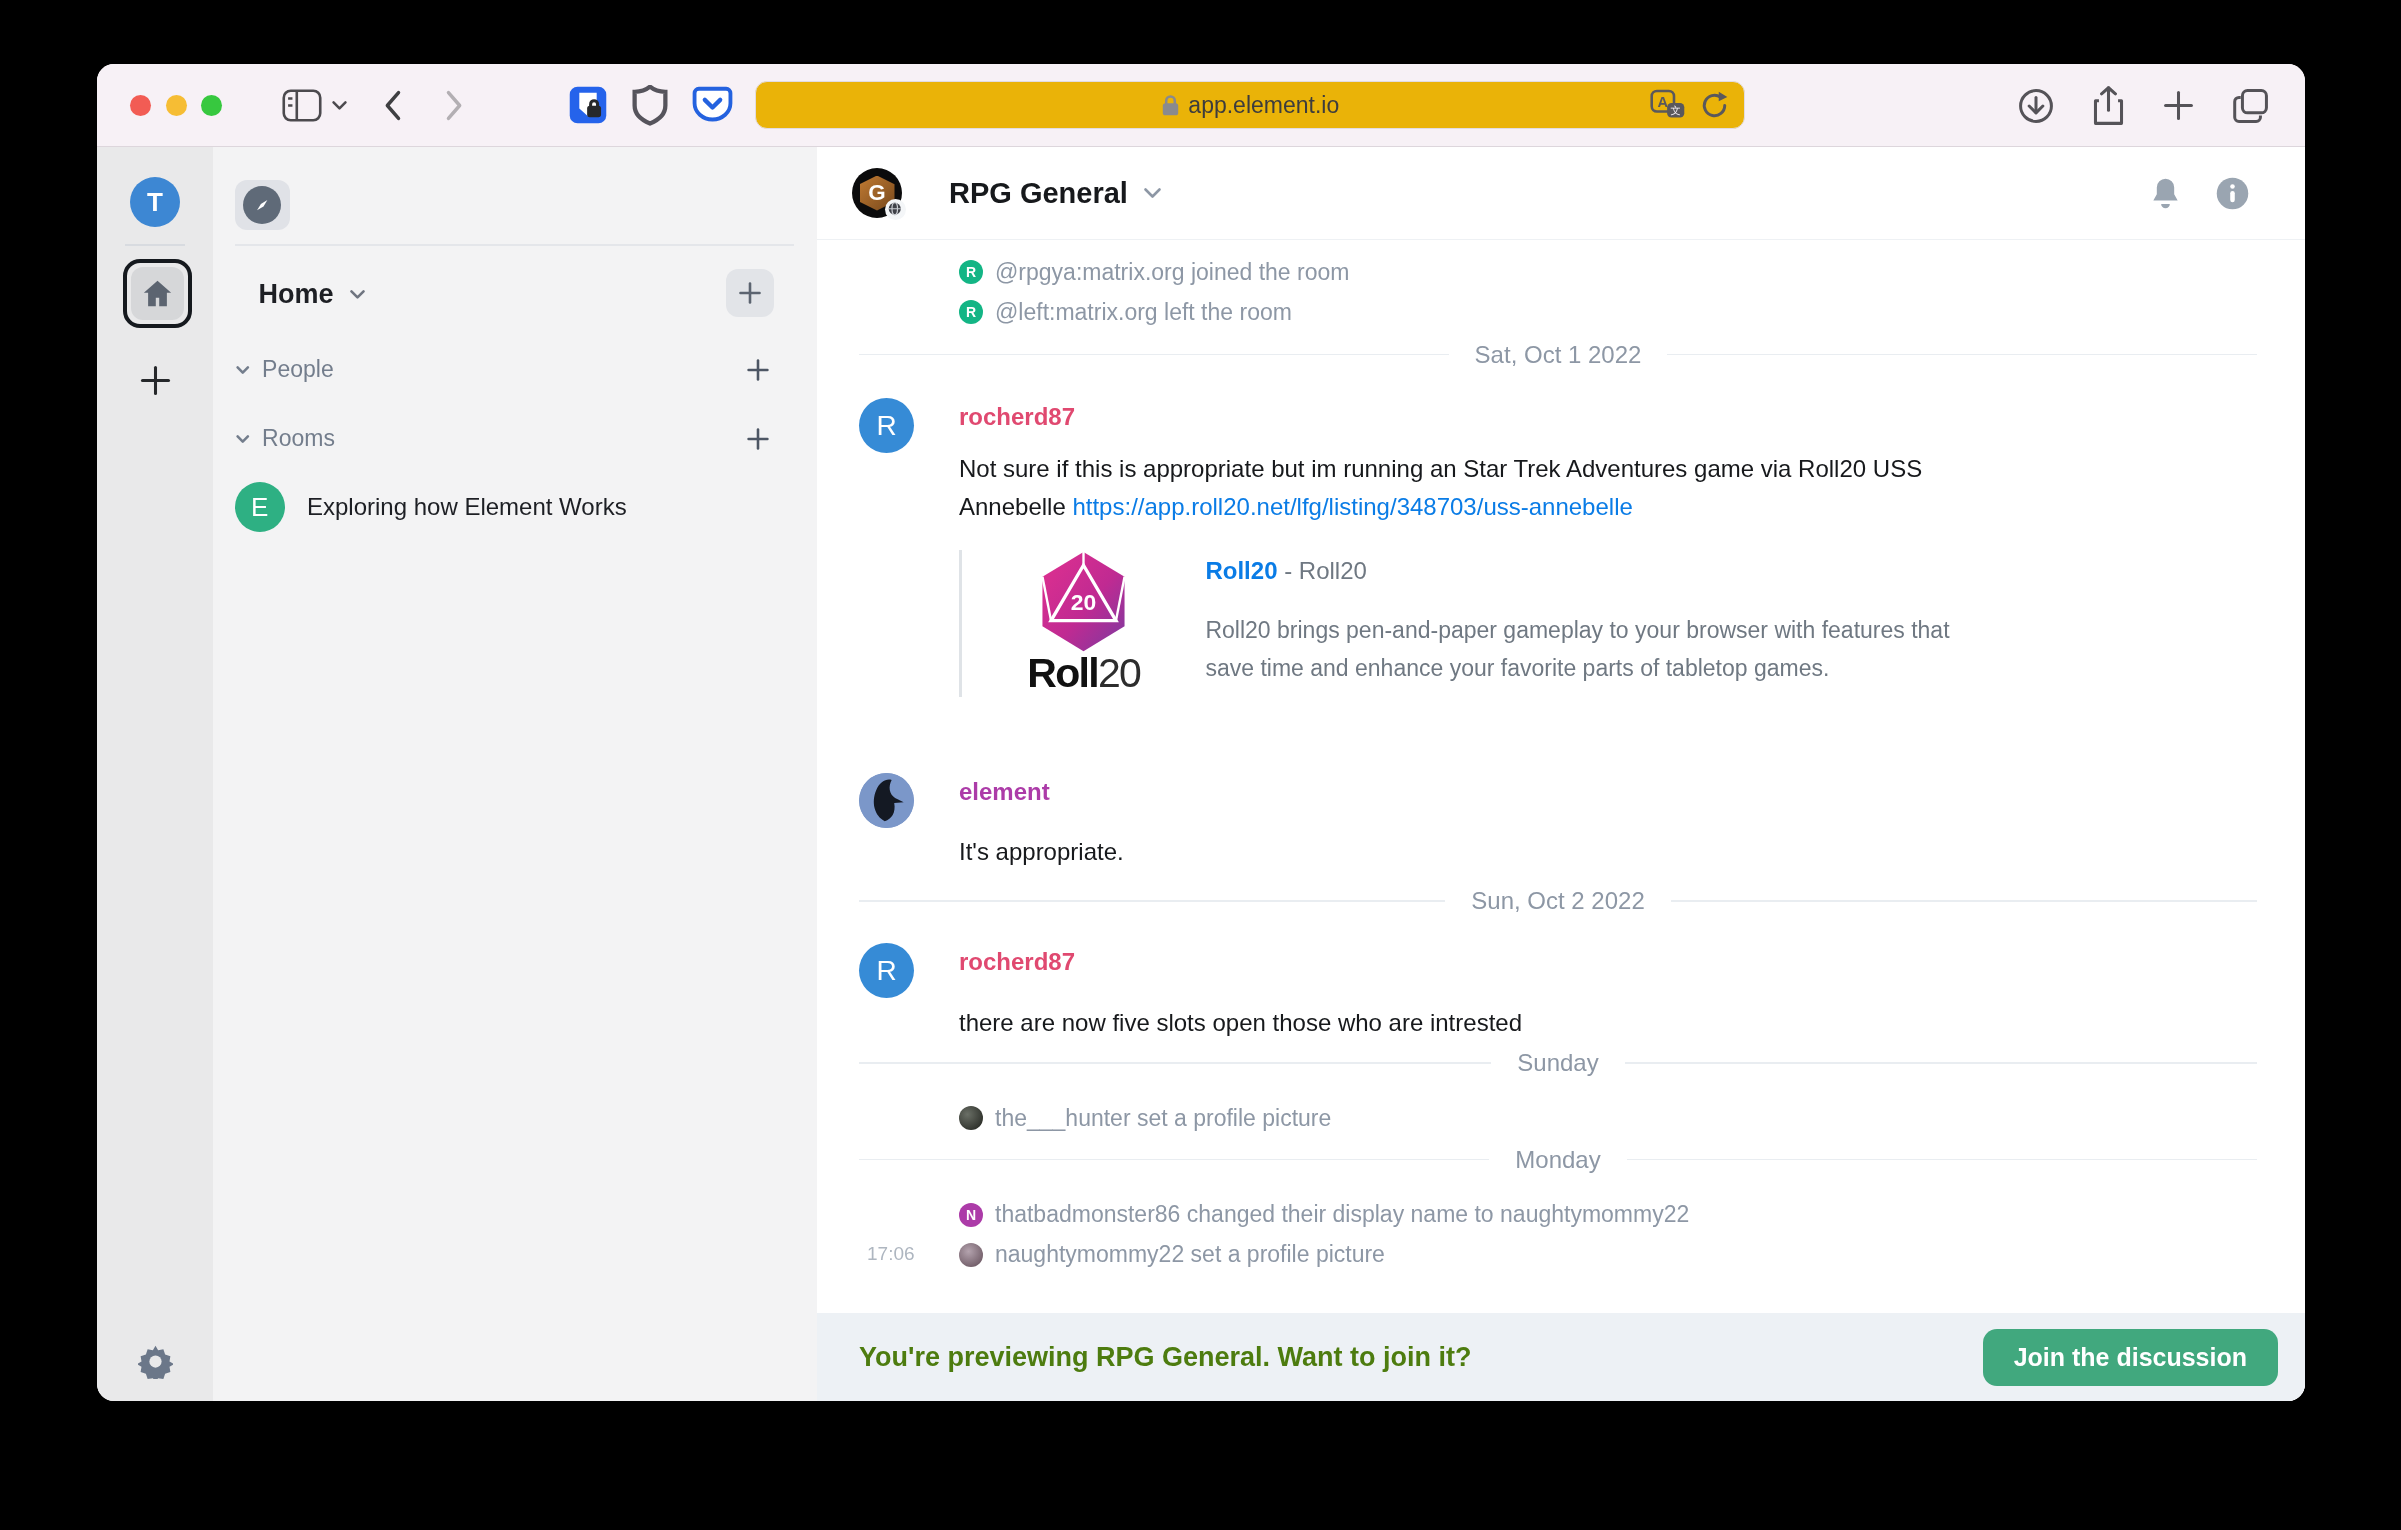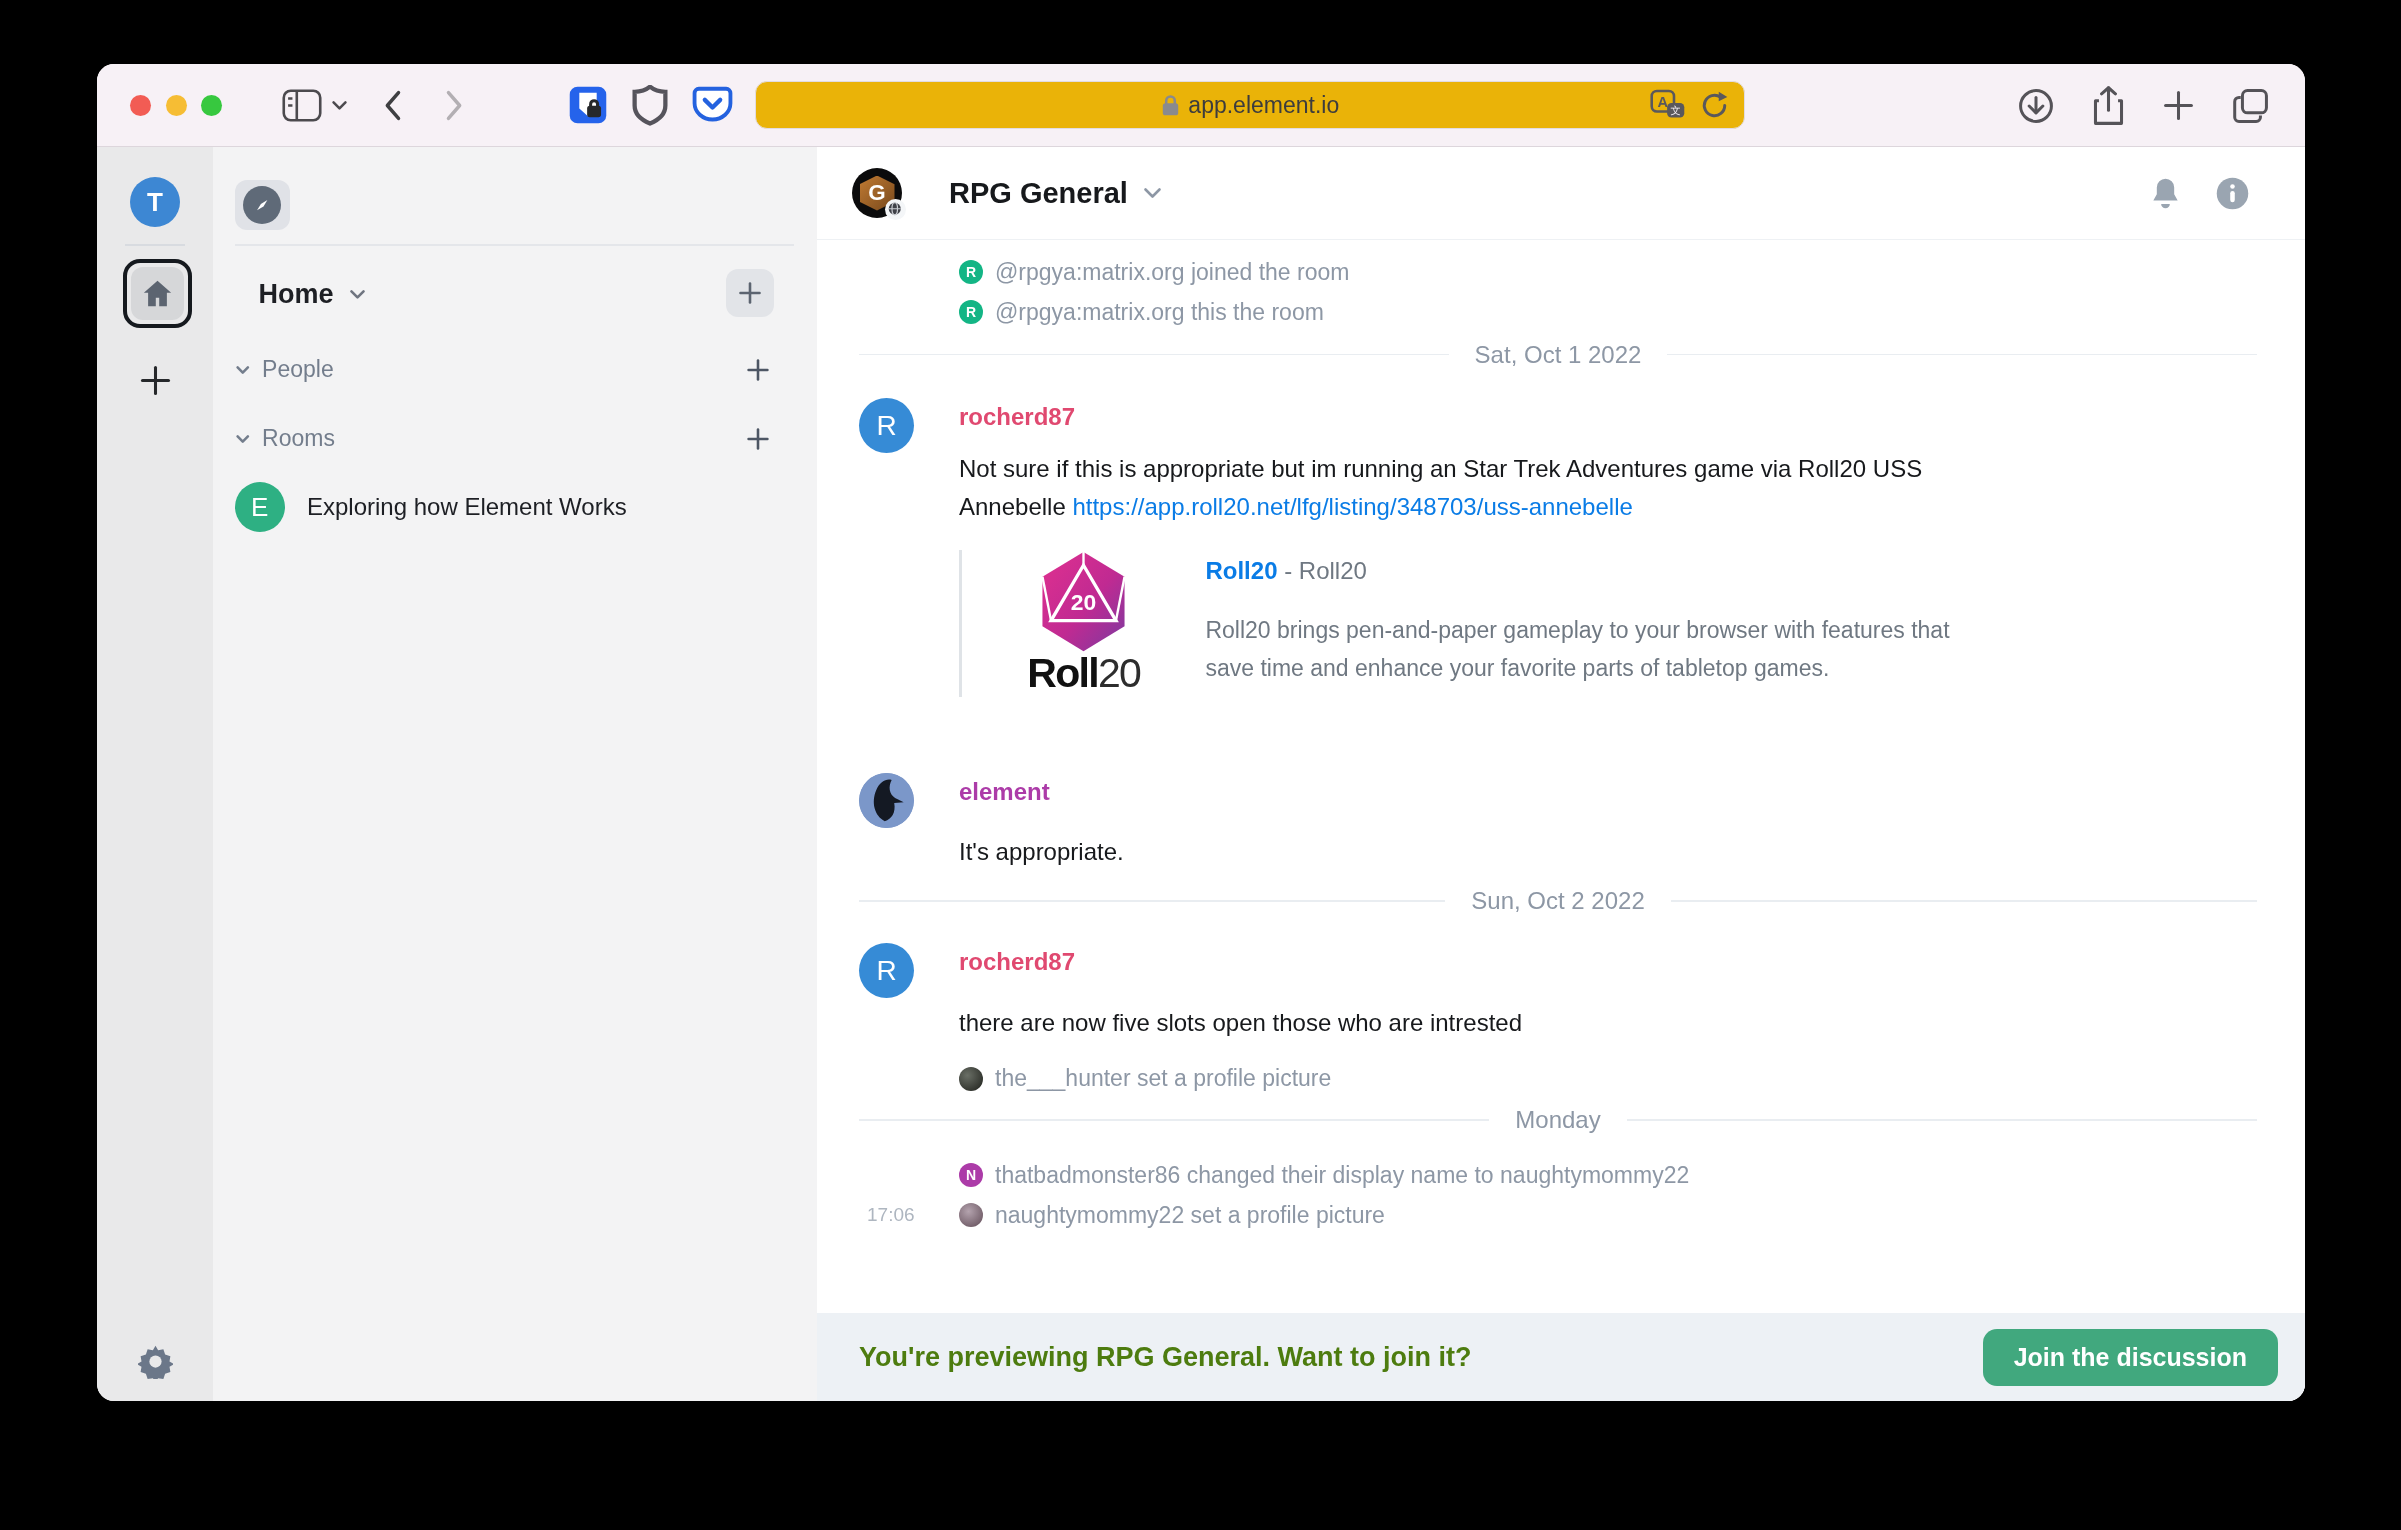--- a/index.html
+++ b/index.html
@@ -345,21 +345,21 @@
       </div>
 
       <div class="timeline">
 
         <div class="ev-row">
           <span class="mini-avatar" style="background:#13b585">R</span>
           <span>@rpgya:matrix.org joined the room</span>
         </div>
         <div class="ev-row">
           <span class="mini-avatar" style="background:#13b585">R</span>
-          <span>@rpgya:matrix.org this the room</span>
+          <span>@left:matrix.org left the room</span>
         </div>
 
         <div class="datesep">
             <span>Sat, Oct 1 2022</span>
           </div>
 
         <div class="msg" style="margin-top:21px">
           <div class="msg-avatar" style="background:#368bd6">R</div>
           <div class="content">
             <div class="sender" style="color:#e04970">rocherd87</div>
@@ -410,20 +410,23 @@
           </div>
 
         <div class="msg" style="margin-top:24px">
           <div class="msg-avatar" style="background:#368bd6">R</div>
           <div class="content">
             <div class="sender" style="color:#e04970">rocherd87</div>
             <p class="msg-body gap26">there are now five slots open those who are intrested</p>
           </div>
         </div>
 
+        <div class="datesep small" style="margin-top:3.5px">
+            <span>Sunday</span>
+          </div>
 
         <div class="ev-row" style="margin-top:17px">
           <span class="mini-avatar" style="background:radial-gradient(circle at 35% 35%, #6a6f66, #1d1f1a)"></span>
           <span>the___hunter set a profile picture</span>
         </div>
 
         <div class="datesep small" style="margin-top:3.5px">
             <span>Monday</span>
           </div>
 

